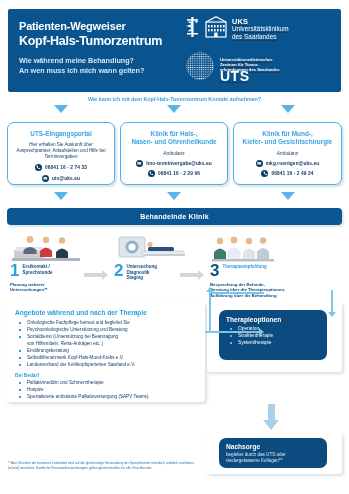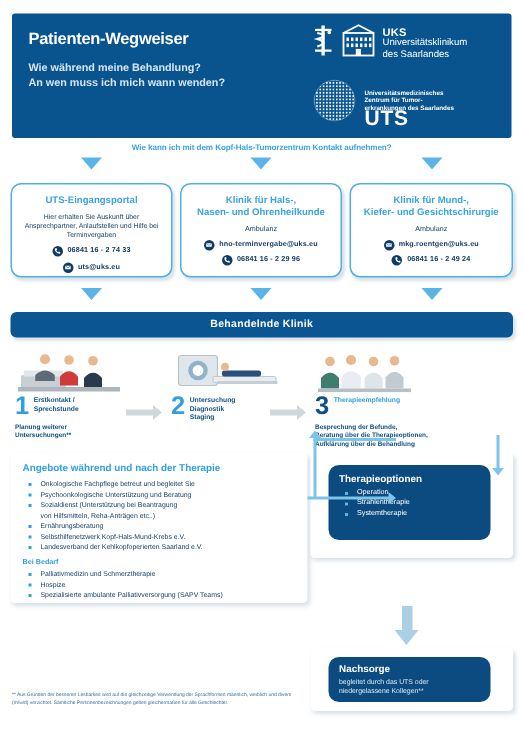--- a/index.html
+++ b/index.html
@@ -57,23 +57,24 @@
   }
   .h-sub {
     margin-top: 7px;
     font-size: 7.2px;
     color: #d9e6f2;
     line-height: 9.5px;
     font-weight: bold;
   }
   .logos {
     position: absolute;
-    right: 3px;
+    right: 26px;
     top: 7px;
     width: 130px;
+    text-decoration: underline;
   }
   .logo-row {
     display: flex;
     align-items: flex-start;
     gap: 5px;
   }
   .logo-row.second { margin-top: 9px; align-items: center;}
   .logo-mark { flex: 0 0 auto; }
   .logo-text-uks {
     color: #ffffff;
@@ -437,23 +438,24 @@
   }
 </style>
 </head>
 <body>
 
 <div class="page">
 
   <div class="header">
     <div class="header-title-block">
       <div class="h-title1">Patienten-Wegweiser</div>
+      <div class="h-title2">Kopf-Hals-Tumorzentrum</div>
       <div class="h-sub">
         <div>Wie während meine Behandlung?</div>
-        <div>An wen muss ich mich wann wenden?</div>
+        <div>An wen muss ich mich wann gelten?</div>
       </div>
     </div>
 
     <div class="logos">
       <div class="logo-row">
         <span class="logo-mark">
           <svg width="15" height="22" viewBox="0 0 15 22">
             <rect x="6.3" y="1" width="2.2" height="20" fill="#ffffff"></rect>
             <rect x="2" y="3.2" width="11" height="1.5" fill="#ffffff"></rect>
             <rect x="2" y="17" width="11" height="1.5" fill="#ffffff"></rect>

